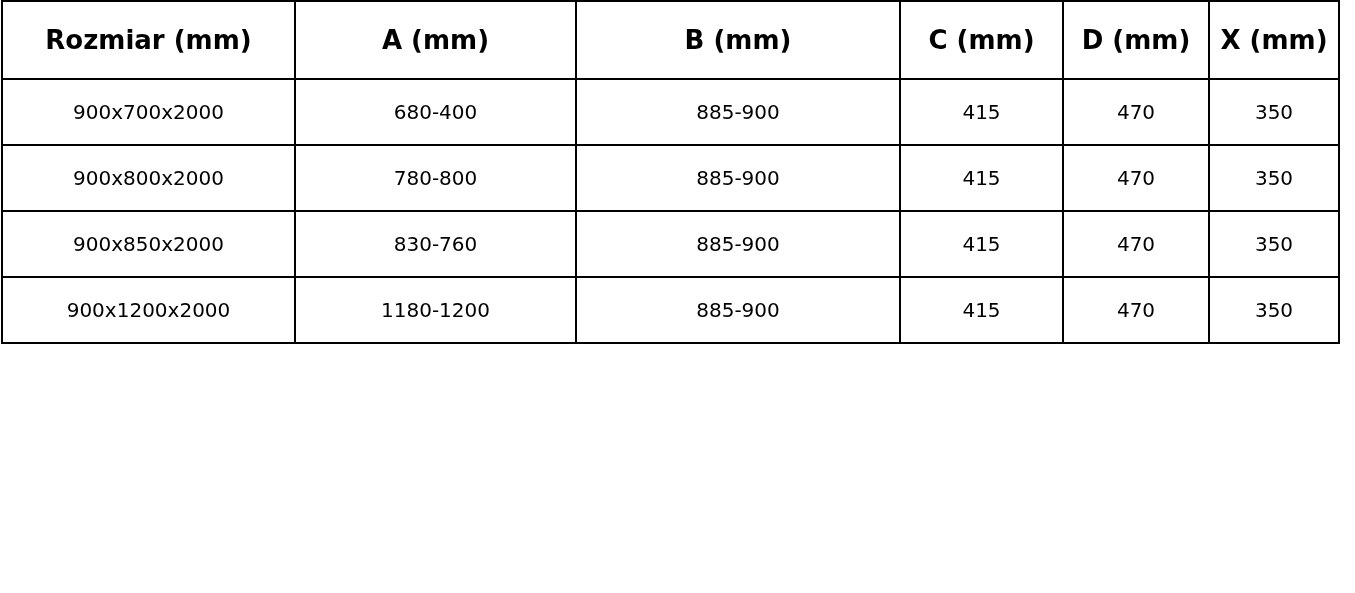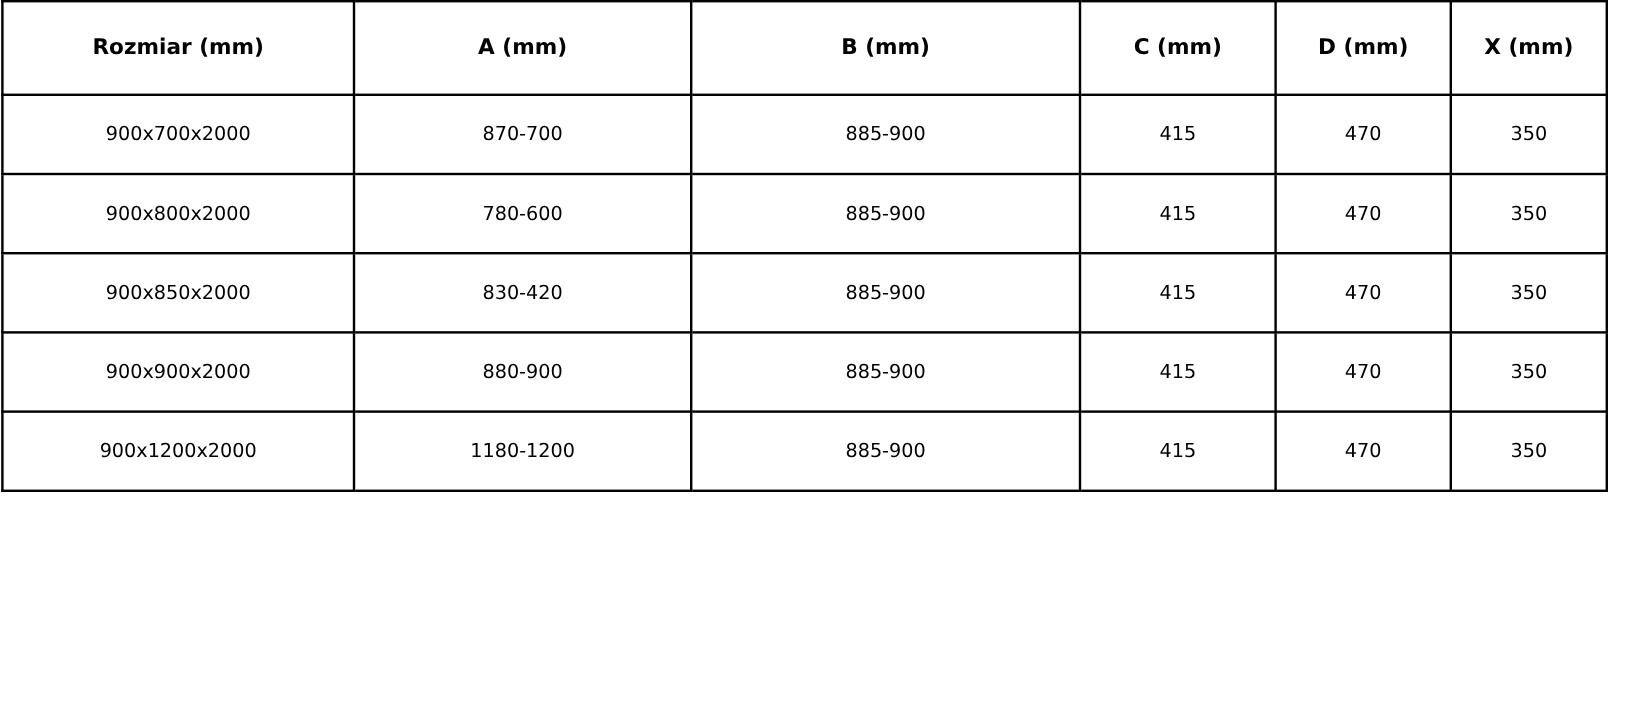--- a/index.html
+++ b/index.html
@@ -23,29 +23,29 @@
     border-collapse: collapse;
     width: 1337px;
     margin-left: 1px;
     table-layout: fixed;
   }
   table.spec-table th,
   table.spec-table td {
     border: 2px solid #000000;
     text-align: center;
     vertical-align: middle;
-    font-size: 16px;
+    font-size: 20px;
     padding: 0;
     height: 64px;
     line-height: 1.1;
   }
   table.spec-table thead th {
     font-weight: bold;
     height: 76px;
-    font-size: 18px;
+    font-size: 26px;
   }
   table.spec-table tbody td {
     font-weight: normal;
   }
   
   col.c0 { width: 293px; }
   col.c1 { width: 281px; }
   col.c2 { width: 324px; }
   col.c3 { width: 163px; }
   col.c4 { width: 146px; }
@@ -70,45 +70,37 @@
         <th>A (mm)</th>
         <th>B (mm)</th>
         <th>C (mm)</th>
         <th>D (mm)</th>
         <th>X (mm)</th>
       </tr>
     </thead>
     <tbody>
       <tr>
         <td>900x700x2000</td>
-        <td>870-700</td>
+        <td>680-400</td>
         <td>885-900</td>
         <td>415</td>
         <td>470</td>
         <td>350</td>
       </tr>
       <tr>
         <td>900x800x2000</td>
-        <td>780-600</td>
+        <td>780-800</td>
         <td>885-900</td>
         <td>415</td>
         <td>470</td>
         <td>350</td>
       </tr>
       <tr>
         <td>900x850x2000</td>
-        <td>830-420</td>
-        <td>885-900</td>
-        <td>415</td>
-        <td>470</td>
-        <td>350</td>
-      </tr>
-      <tr>
-        <td>900x900x2000</td>
-        <td>880-900</td>
+        <td>830-760</td>
         <td>885-900</td>
         <td>415</td>
         <td>470</td>
         <td>350</td>
       </tr>
       <tr>
         <td>900x1200x2000</td>
         <td>1180-1200</td>
         <td>885-900</td>
         <td>415</td>

